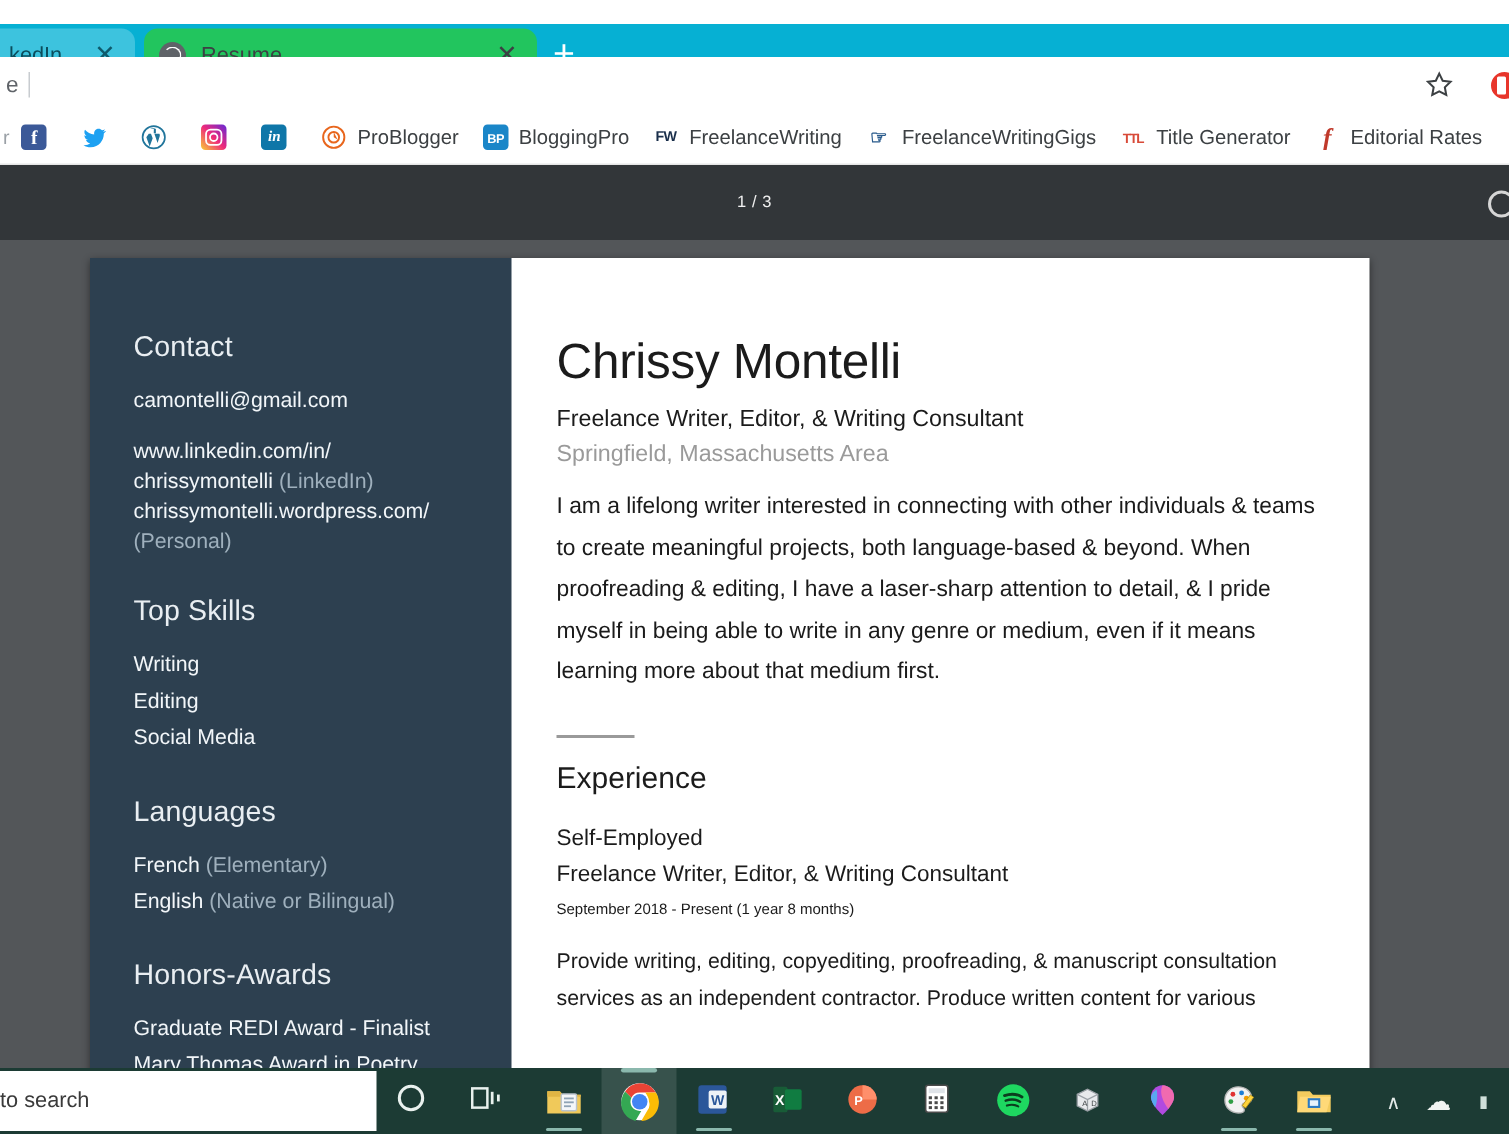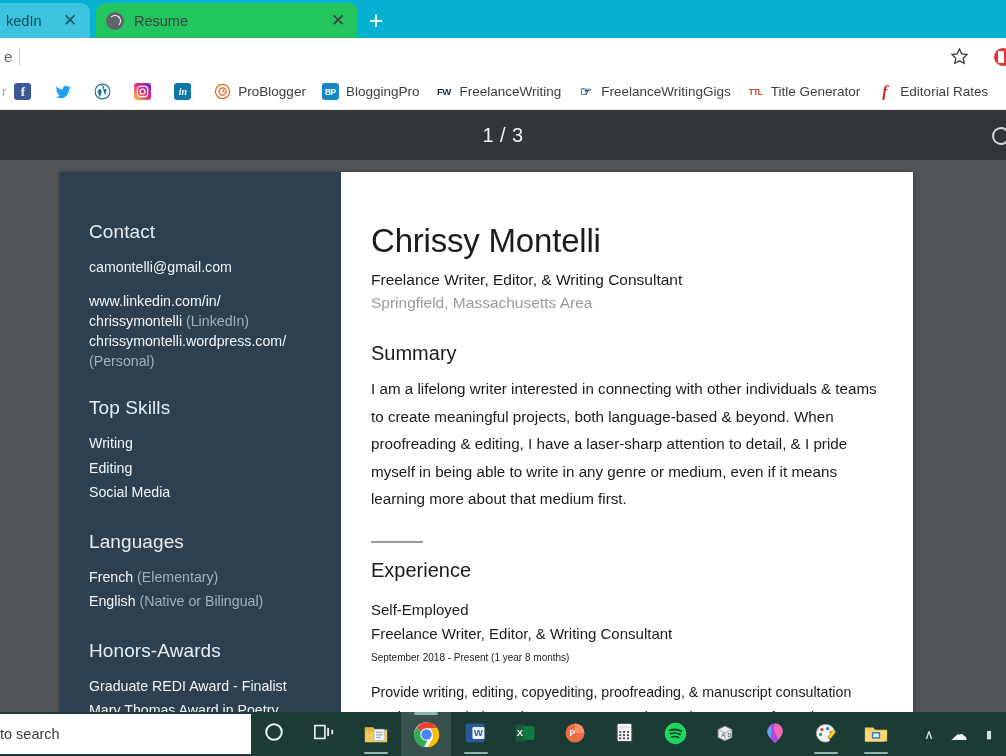--- a/index.html
+++ b/index.html
@@ -6,21 +6,21 @@
   html, body {
     width: 1006px; height: 756px;
     overflow: hidden;
     background: #ffffff;
     font-family: "Liberation Sans", sans-serif;
   }
   #screen { position: relative; width: 1006px; height: 756px; overflow: hidden; }
 
   
   .tabstrip {
-    position: absolute; left: 0; top: 0; width: 1006px; height: 38px;
+    position: absolute; left: 0; top: 16px; width: 1006px; height: 38px;
     background: #06b0d3;
   }
   .tab {
     position: absolute; top: 3px; height: 35px;
     border-radius: 9px 9px 0 0;
     display: flex; align-items: center;
     padding: 0 10px;
   }
   .tab-bg { background: #3dc3de; }
   .tab-active { background: #22c55e; box-shadow: 0 0 0 0 rgba(0,0,0,0); justify-content: space-between; }
@@ -109,21 +109,21 @@
   .ico-tg  { background: transparent; font-size: 9px; color:#d84a38; font-weight:800; letter-spacing:-1px;}
   .ico-er  { background: transparent; color: #c0392b; font-size: 17px;
              font-family: "Liberation Serif", serif; font-style: italic; }
 
   
   .pdf-toolbar {
     position: absolute; left: 0; top: 110px; width: 1006px; height: 50px;
     background: #323639;
     display: flex; align-items: center; justify-content: center;
   }
-  .pdf-pages { color: #f1f1f1; font-size: 20px; letter-spacing: .4px; }
+  .pdf-pages { color: #f1f1f1; font-size: 11px; letter-spacing: .4px; }
   .pdf-right-ctl {
     position: absolute; right: -4px; top: 17px;
     width: 18px; height: 18px; border: 2px solid #d6d6d6; border-radius: 50%;
   }
 
   
   .pdf-view {
     position: absolute; left: 0; top: 160px; width: 1006px; height: 552px;
     background: #535659; overflow: hidden;
   }
@@ -334,21 +334,20 @@
           <div class="skill">Mary Thomas Award in Poetry</div>
 
         </div>
       </div>
 
       <div class="resume-main">
         <div class="r-name">Chrissy Montelli</div>
         <div class="r-sub">Freelance Writer, Editor, &amp; Writing Consultant</div>
         <div class="r-loc">Springfield, Massachusetts Area</div>
 
-        <div class="r-h2">Summary</div>
         <div class="r-p">I am a lifelong writer interested in connecting with other individuals &amp; teams to create meaningful projects, both language-based &amp; beyond. When proofreading &amp; editing, I have a laser-sharp attention to detail, &amp; I pride myself in being able to write in any genre or medium, even if it means learning more about that medium first.</div>
 
         <div class="r-rule"></div>
         <div class="r-h2" style="margin-top:16px">Experience</div>
 
         <div class="r-job-co">Self-Employed</div>
         <div class="r-job-ti">Freelance Writer, Editor, &amp; Writing Consultant</div>
         <div class="r-job-dt">September 2018 - Present (1 year 8 months)</div>
         <div class="r-job-d">Provide writing, editing, copyediting, proofreading, &amp; manuscript consultation services as an independent contractor. Produce written content for various</div>
       </div>

